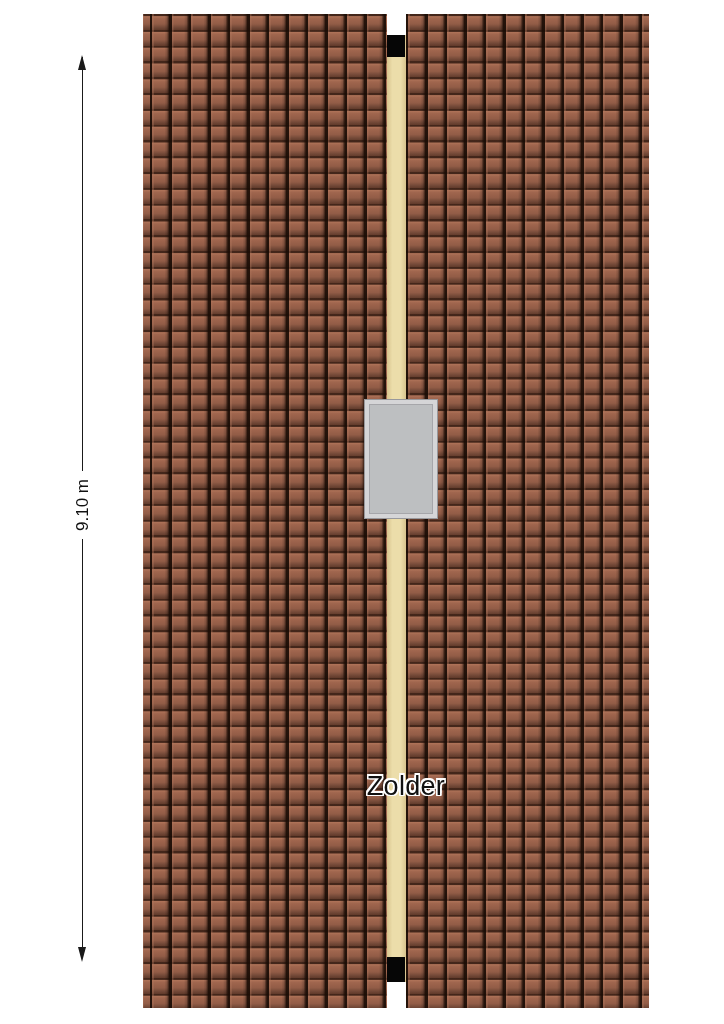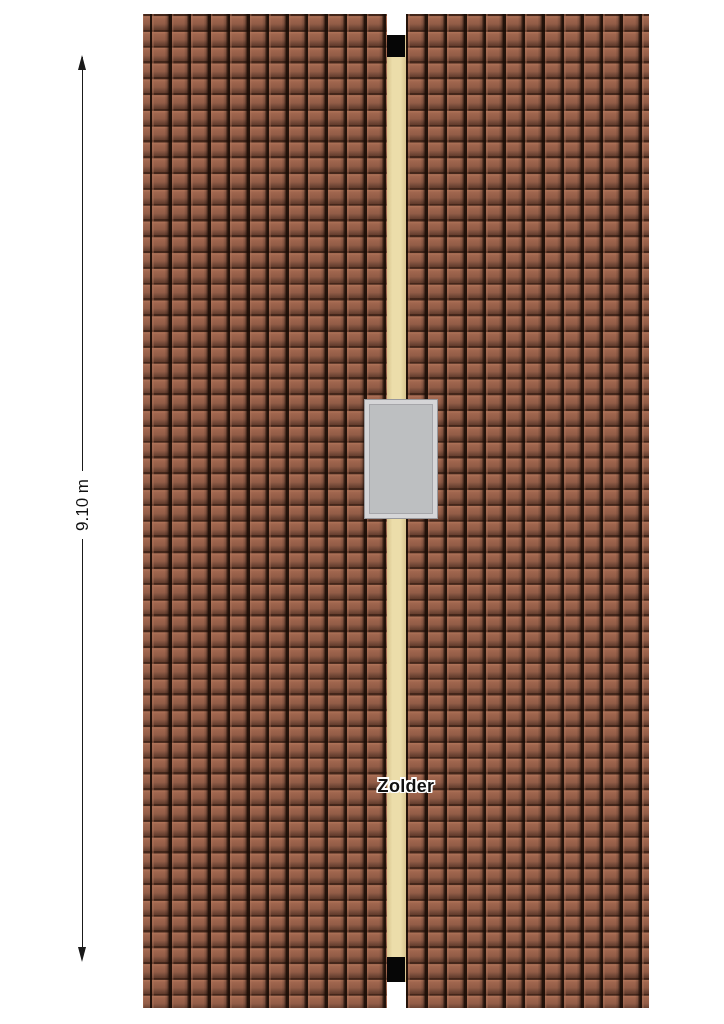--- a/index.html
+++ b/index.html
@@ -90,22 +90,22 @@
     background: var(--skylight-glass, #bdbfc1);
     border: 1px solid #a6a6aa;
   }
 
   
   .room-label {
     position: absolute;
     left: 406px;
     top: 786px;
     transform: translate(-50%, -50%);
-    font-size: 18px;
-    font-weight: bold;
+    font-size: 27px;
+    font-weight: normal;
     letter-spacing: 0.3px;
     color: var(--label-text, #111111);
     text-shadow:
       -1.5px -1.5px 0 #fff,  1.5px -1.5px 0 #fff,
       -1.5px  1.5px 0 #fff,  1.5px  1.5px 0 #fff,
       -1.5px  0     0 #fff,  1.5px  0     0 #fff,
        0     -1.5px 0 #fff,  0      1.5px 0 #fff;
     z-index: 4;
     white-space: nowrap;
   }

